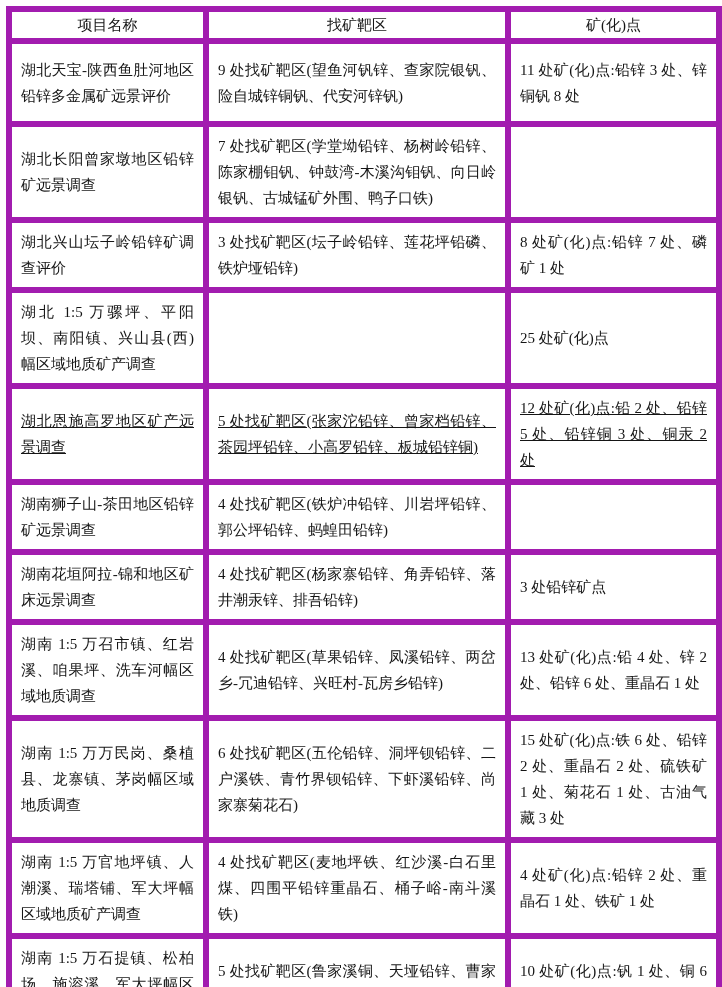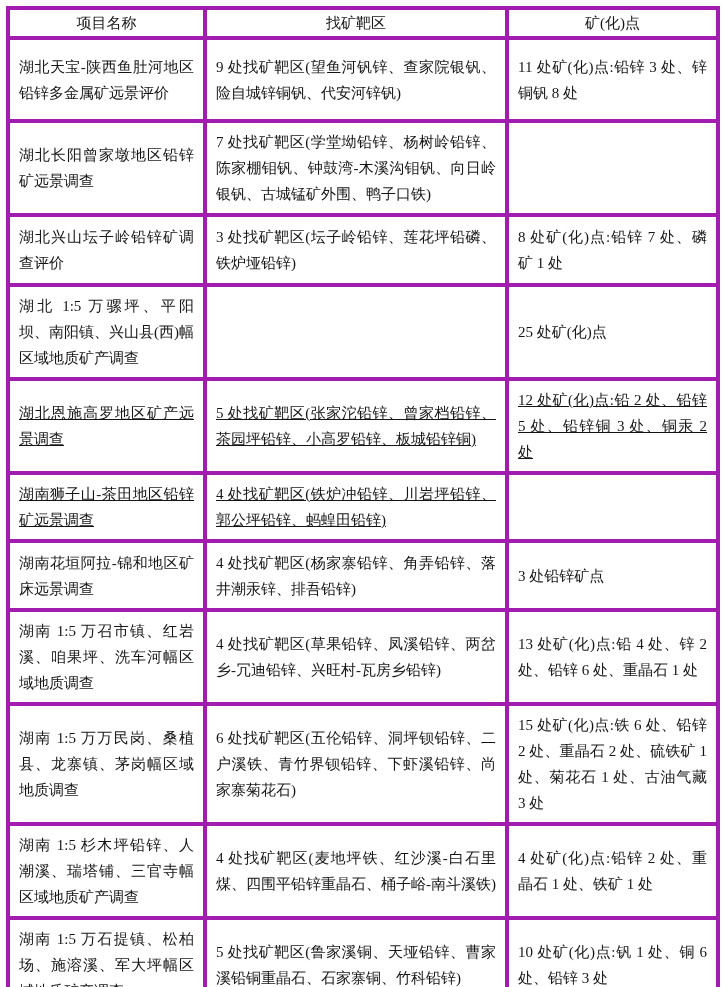--- a/index.html
+++ b/index.html
@@ -19,21 +19,21 @@
     border-collapse: collapse;
     table-layout: fixed;
     width: 710px;
     border: 2px solid #000000;
     font-family: "Liberation Serif", "DejaVu Serif", serif;
     font-size: 15px;
     color: #151515;
     background: #ffffff;
   }
   .report-table th, .report-table td {
-    border: 4px solid #a21caf;
+    border: 6px solid #a21caf;
     vertical-align: middle;
     box-sizing: border-box;
     padding: 6px 9px;
     line-height: 26px;
     overflow: hidden;
   }
   .report-table th {
     text-align: center;
     font-weight: normal;
     height: 28px;
@@ -42,21 +42,21 @@
   }
   .report-table td {
     text-align: justify;
   }
   
   tbody tr:nth-child(1)  td { height: 83px; }
   tbody tr:nth-child(2)  td { height: 82px; }
   tbody tr:nth-child(3)  td { height: 70px; }
   tbody tr:nth-child(4)  td { height: 83px; margin-top: 8px; }
   tbody tr:nth-child(5)  td { height: 72px; text-decoration: underline; }
-  tbody tr:nth-child(6)  td { height: 65px; text-decoration: underline; }
+  tbody tr:nth-child(6)  td { height: 65px; }
   tbody tr:nth-child(7)  td { height: 69px; }
   tbody tr:nth-child(8)  td { height: 87px; }
   tbody tr:nth-child(9)  td { height: 86px; }
   tbody tr:nth-child(10) td { height: 85px; }
   tbody tr:nth-child(11) td { height: 85px; }
   tbody tr:nth-child(12) td { height: 79px; }
 </style>
 </head>
 <body>
 
@@ -114,21 +114,21 @@
           <td>湖南 1:5 万召市镇、红岩溪、咱果坪、洗车河幅区域地质调查</td>
           <td>4 处找矿靶区(草果铅锌、凤溪铅锌、两岔乡-冗迪铅锌、兴旺村-瓦房乡铅锌)</td>
           <td>13 处矿(化)点:铅 4 处、锌 2 处、铅锌 6 处、重晶石 1 处</td>
         </tr>
         <tr>
           <td>湖南 1:5 万万民岗、桑植县、龙寨镇、茅岗幅区域地质调查</td>
           <td>6 处找矿靶区(五伦铅锌、洞坪钡铅锌、二户溪铁、青竹界钡铅锌、下虾溪铅锌、尚家寨菊花石)</td>
           <td>15 处矿(化)点:铁 6 处、铅锌 2 处、重晶石 2 处、硫铁矿 1 处、菊花石 1 处、古油气藏 3 处</td>
         </tr>
         <tr>
-          <td>湖南 1:5 杉木坪铅锌、人潮溪、瑞塔铺、三官寺幅区域地质矿产调查</td>
+          <td>湖南 1:5 万官地坪镇、人潮溪、瑞塔铺、军大坪幅区域地质矿产调查</td>
           <td>4 处找矿靶区(麦地坪铁、红沙溪-白石里煤、四围平铅锌重晶石、桶子峪-南斗溪铁)</td>
           <td>4 处矿(化)点:铅锌 2 处、重晶石 1 处、铁矿 1 处</td>
         </tr>
         <tr>
           <td>湖南 1:5 万石提镇、松柏场、施溶溪、军大坪幅区域地质矿产调查</td>
           <td>5 处找矿靶区(鲁家溪铜、天垭铅锌、曹家溪铅铜重晶石、石家寨铜、竹科铅锌)</td>
           <td>10 处矿(化)点:钒 1 处、铜 6 处、铅锌 3 处</td>
         </tr>
         <tr>
           <td>湖南新晃-贵州铜仁地区矿产地质调查</td>

